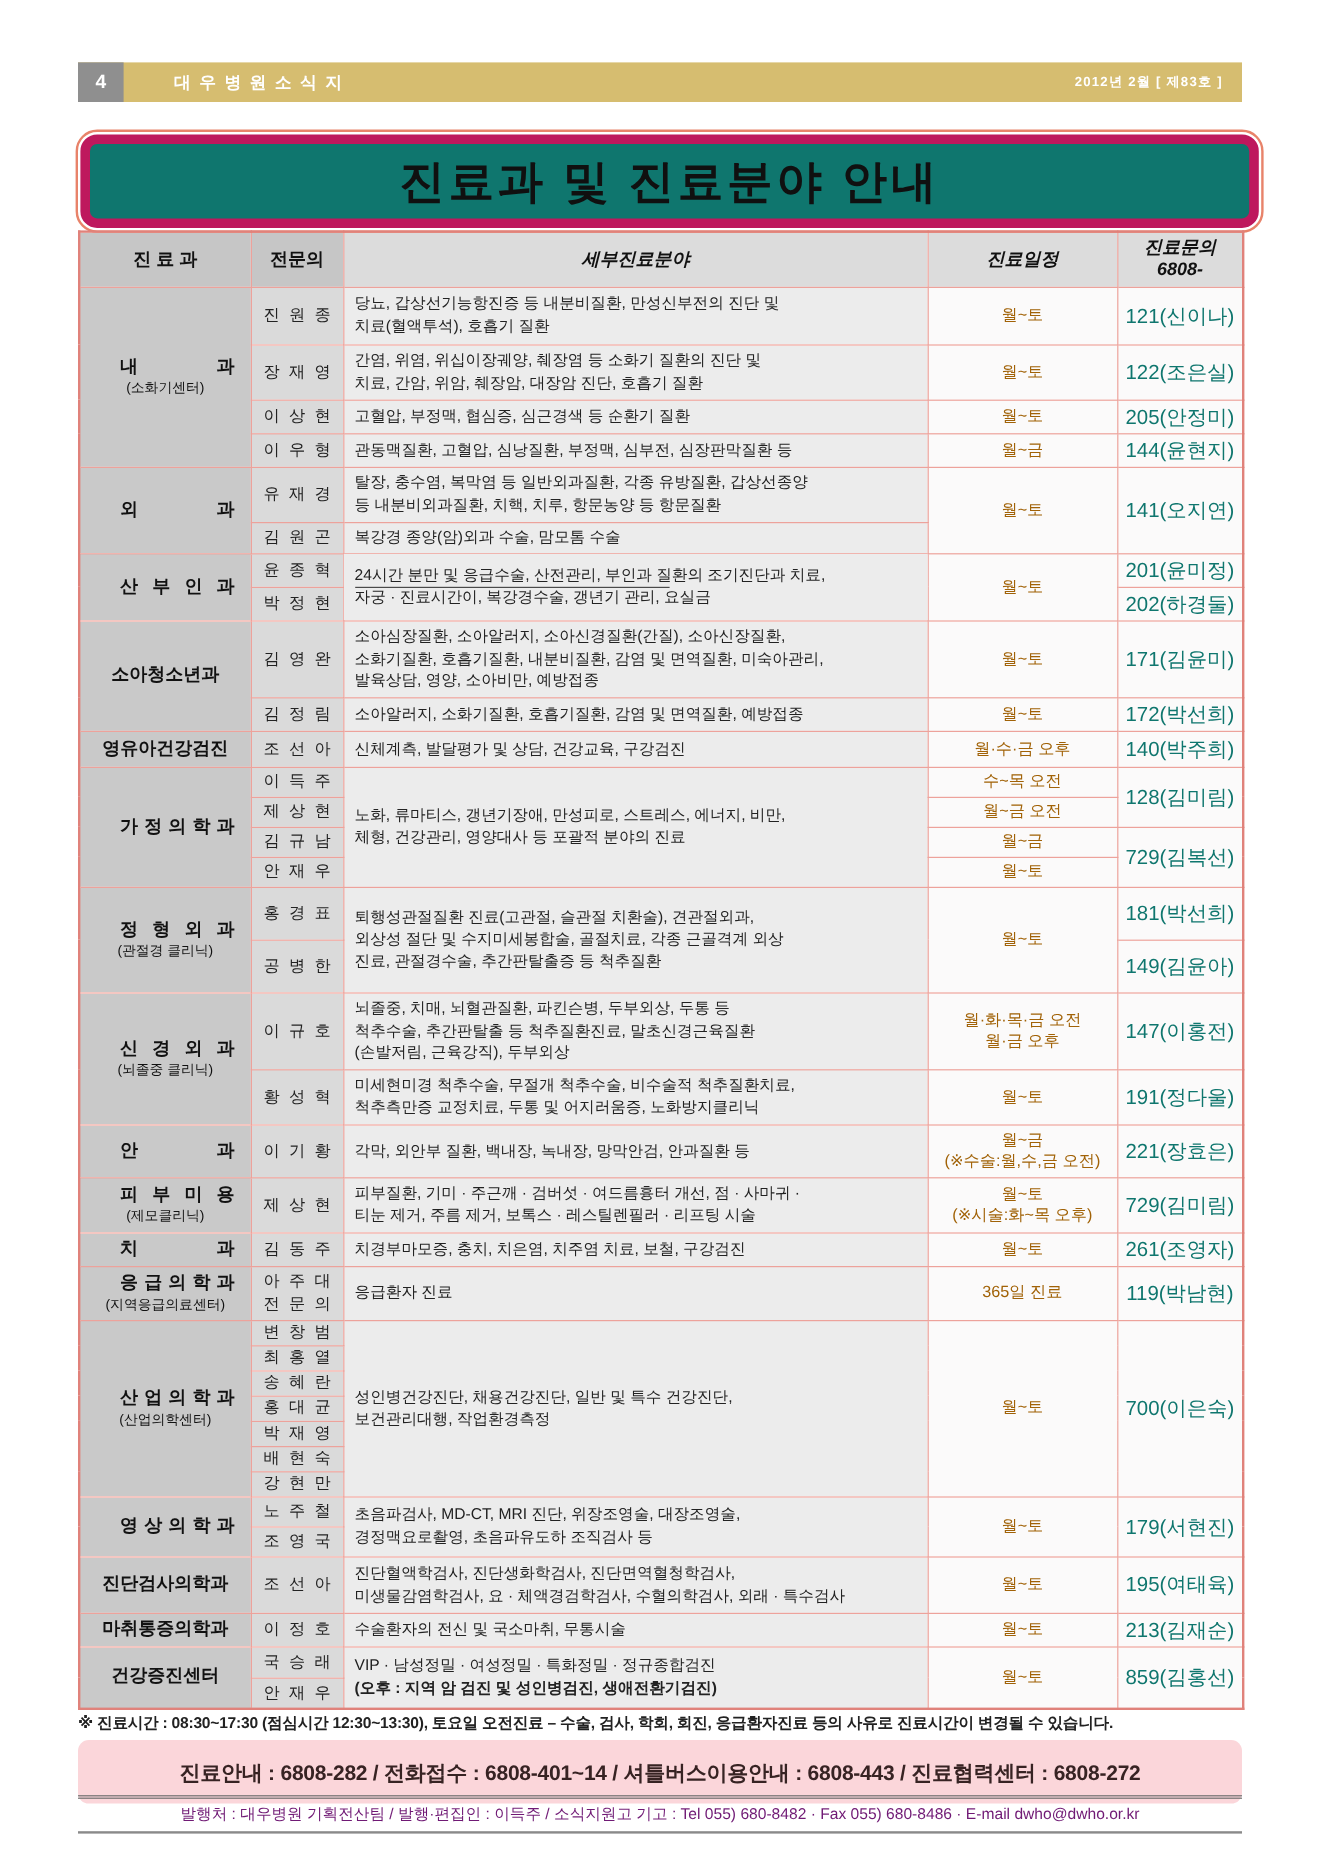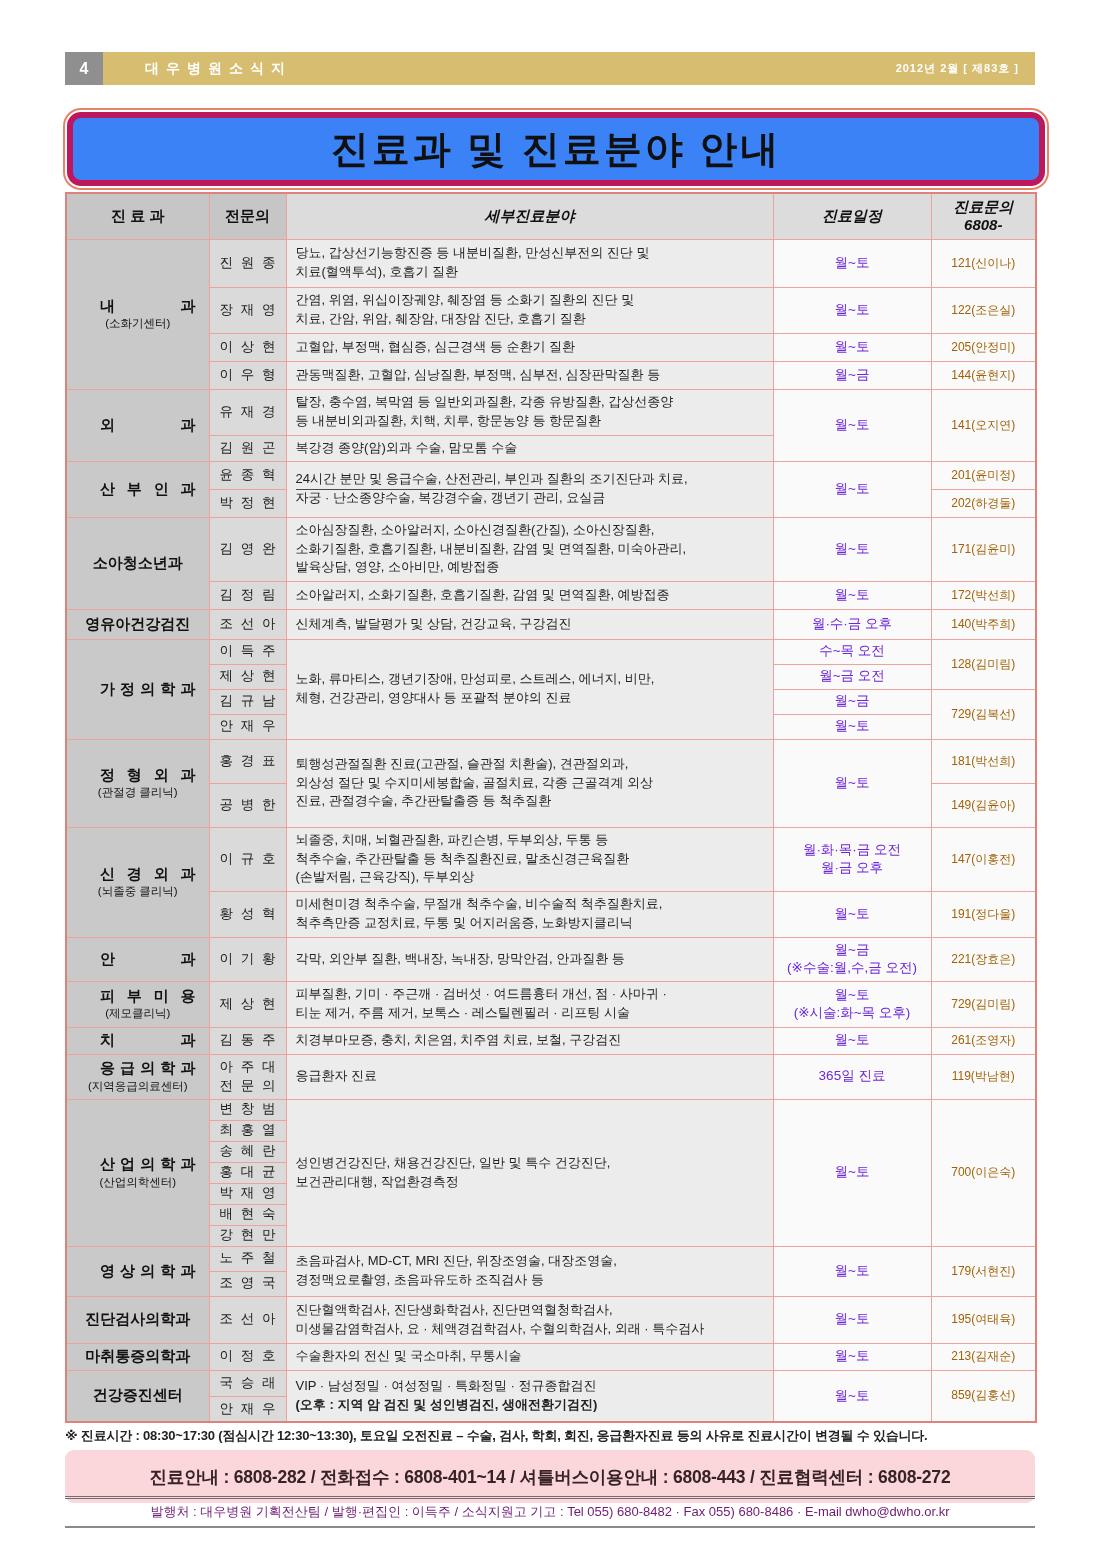--- a/index.html
+++ b/index.html
@@ -21,22 +21,22 @@
     width:38px;height:33px;background:#8f8f8f;color:#fff;
     display:flex;align-items:center;justify-content:center;
     font-size:16px;font-weight:bold;flex:0 0 auto;
   }
   .papertitle{margin-left:42px;font-size:14px;letter-spacing:7px;font-weight:bold;}
   .issue{margin-left:auto;margin-right:16px;font-size:11px;font-weight:bold;letter-spacing:1px;}
 
   
   .banner{
     position:absolute;left:67px;top:112px;width:966px;height:62px;
-    background:#3b82f6;
-    border:6px solid #be185d;border-radius:14px;
+    background:#0f766e;
+    border:8px solid #be185d;border-radius:14px;
     outline:2px solid #e8836a;outline-offset:2px;
     display:flex;align-items:center;justify-content:center;
   }
   .banner .t{font-size:38px;font-weight:bold;color:#101010;letter-spacing:3px;}
 
   
   table.clinic{
     position:absolute;left:65px;top:192px;width:970px;
     border-collapse:collapse;table-layout:fixed;
     border:2px solid #e0827b;
@@ -57,24 +57,24 @@
   td.dept .txt{white-space:pre-line;line-height:1.25;}
   td.dept .sub{font-size:11.5px;font-weight:normal;text-align:center;text-align-last:center;letter-spacing:0;margin-top:1px;}
 
   td.doc{background:#dadada;font-size:13.5px;padding:0 10px;color:#222;}
   td.doc .txt{white-space:pre-line;text-align:justify;text-align-last:justify;line-height:1.35;}
 
   td.field{background:#ececec;font-size:13px;padding:3px 9px;line-height:1.45;color:#222;}
   td.field .txt{white-space:pre-line;}
   td.field .b{font-weight:bold;}
 
-  td.sched{background:#fbfafa;font-size:13.5px;text-align:center;color:#6d28d9;}
+  td.sched{background:#fbfafa;font-size:13.5px;text-align:center;color:#a16207;}
   td.sched .txt{white-space:pre-line;line-height:1.35;}
 
-  td.tel{background:#fbfafa;font-size:12px;text-align:center;color:#a16207;}
+  td.tel{background:#fbfafa;font-size:17px;text-align:center;color:#0f766e;}
   td.tel .txt{white-space:pre-line;}
 
   td.pu{position:relative;}
   td.pu::after{
     content:"";position:absolute;left:9px;top:50%;width:54%;
     border-top:1.5px solid #4a4a4a;
   }
 
   
   .footnote{
@@ -222,21 +222,21 @@
         </tr>
         <tr style="height: 28px;">
           <td class="dept" rowspan="2">
             <div class="txt spread">산 부 인 과</div>
           </td>
           <td class="doc">
             <div class="txt">윤 종 혁</div>
           </td>
           <td class="field pu" rowspan="2">
             <div class="txt">24시간 분만 및 응급수술, 산전관리, 부인과 질환의 조기진단과 치료,
-자궁 · 난소종양수술, 복강경수술, 갱년기 관리, 요실금</div>
+자궁 · 진료시간이, 복강경수술, 갱년기 관리, 요실금</div>
           </td>
           <td class="sched" rowspan="2">
             <div class="txt">월~토</div>
           </td>
           <td class="tel">
             <div class="txt">201(윤미정)</div>
           </td>
         </tr>
         <tr style="height: 28px;">
           <td class="doc">

